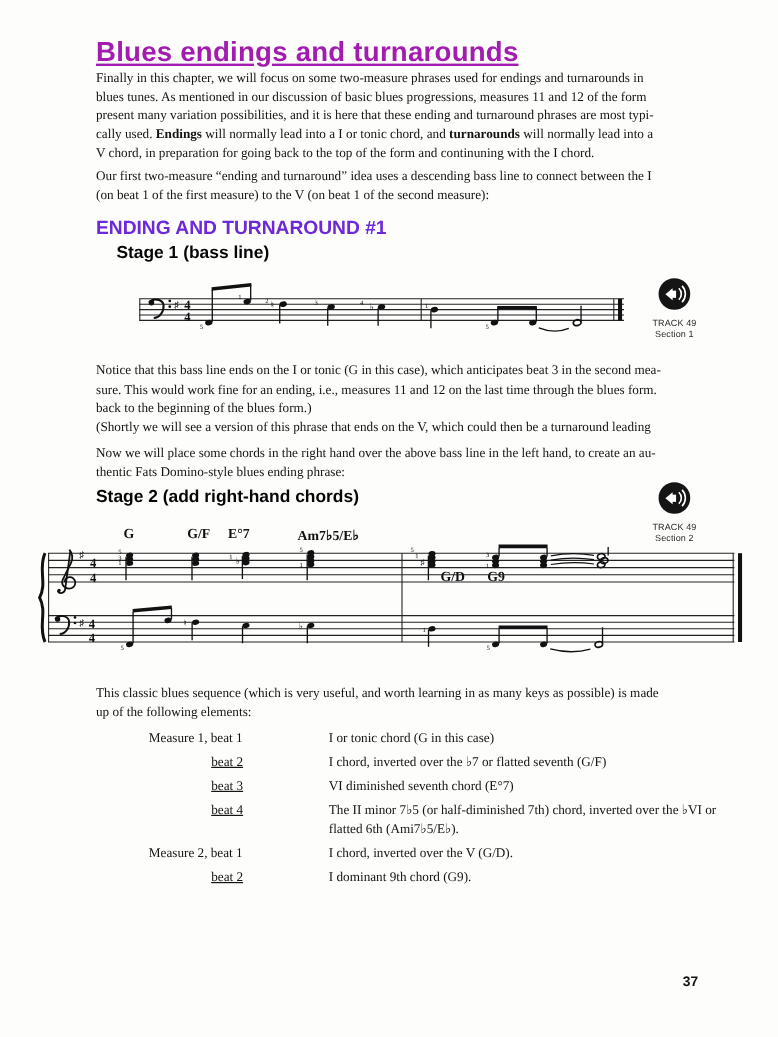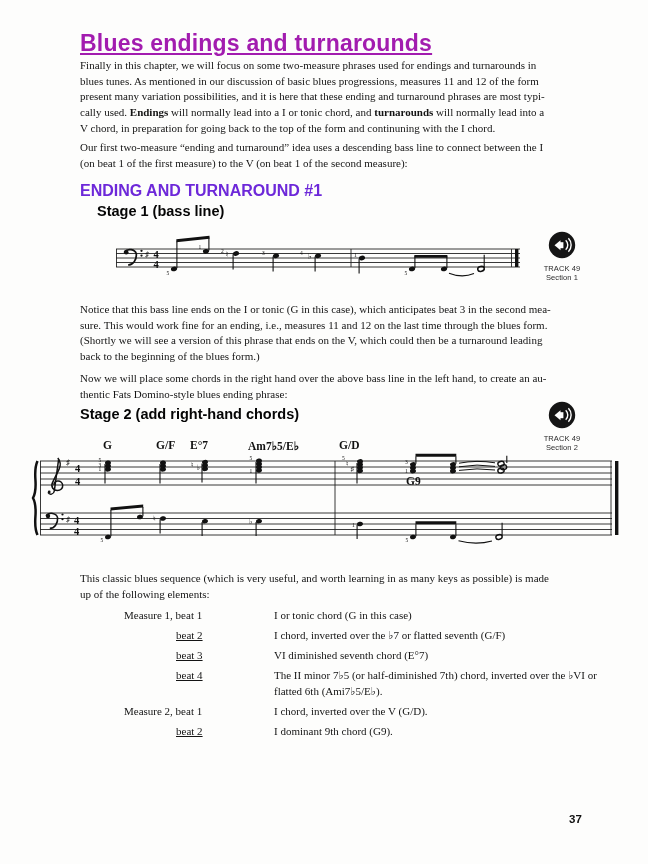--- a/index.html
+++ b/index.html
@@ -121,22 +121,22 @@
       <path d="M18.7 10.2 a6.6 6.6 0 0 1 0 9.6" stroke="#fff" stroke-width="1.4" fill="none"></path>
       <path d="M21.4 8.3 a9.6 9.6 0 0 1 0 13.4" stroke="#fff" stroke-width="1.4" fill="none"></path>
     </svg>
     <div class="lbl">TRACK 49</div>
     <div class="lbl">Section 1</div>
   </div>
 
   <div class="abs body-text" style="left:80px;top:302px;width:500px;">
     <div class="line">Notice that this bass line ends on the I or tonic (G in this case), which anticipates beat 3 in the second mea-</div>
     <div class="line">sure. This would work fine for an ending, i.e., measures 11 and 12 on the last time through the blues form.</div>
+    <div class="line">back to the beginning of the blues form.)</div>
     <div class="line">(Shortly we will see a version of this phrase that ends on the V, which could then be a turnaround leading</div>
-    <div class="line">back to the beginning of the blues form.)</div>
   </div>
 
   <div class="abs body-text" style="left:80px;top:371px;width:500px;">
     <div class="line">Now we will place some chords in the right hand over the above bass line in the left hand, to create an au-</div>
     <div class="line">thentic Fats Domino-style blues ending phrase:</div>
   </div>
 
   <div class="abs h3" style="left:80px;top:406px;">Stage 2 (add right-hand chords)</div>
 
   <div class="abs track" style="left:526px;top:400px;">
@@ -148,21 +148,21 @@
       <path d="M21.4 8.3 a9.6 9.6 0 0 1 0 13.4" stroke="#fff" stroke-width="1.4" fill="none"></path>
     </svg>
     <div class="lbl">TRACK 49</div>
     <div class="lbl">Section 2</div>
   </div>
 
   <span class="chord-label" style="left:103px;">G</span>
   <span class="chord-label" style="left:156px;">G/F</span>
   <span class="chord-label" style="left:190px;">E°7</span>
   <span class="chord-label" style="left:248px;">Am7♭5/E♭</span>
-  <span class="chord-label" style="left:339px;">G/D</span>
+  <span class="chord-label" style="left:367px;margin-top:36px;">G/D</span>
   <span class="chord-label" style="left:406px;margin-top:36px;">G9</span>
 
   <svg class="abs" style="left:28px;top:449px;" width="594" height="105" viewBox="0 0 594 105">
 
     <g stroke="#222" stroke-width="0.9">
       <line x1="12" y1="12" x2="584" y2="12"></line>
         <line x1="12" y1="18" x2="584" y2="18"></line>
       <line x1="12" y1="24" x2="584" y2="24"></line>
         <line x1="12" y1="30" x2="584" y2="30"></line>
       <line x1="12" y1="36" x2="584" y2="36"></line>

